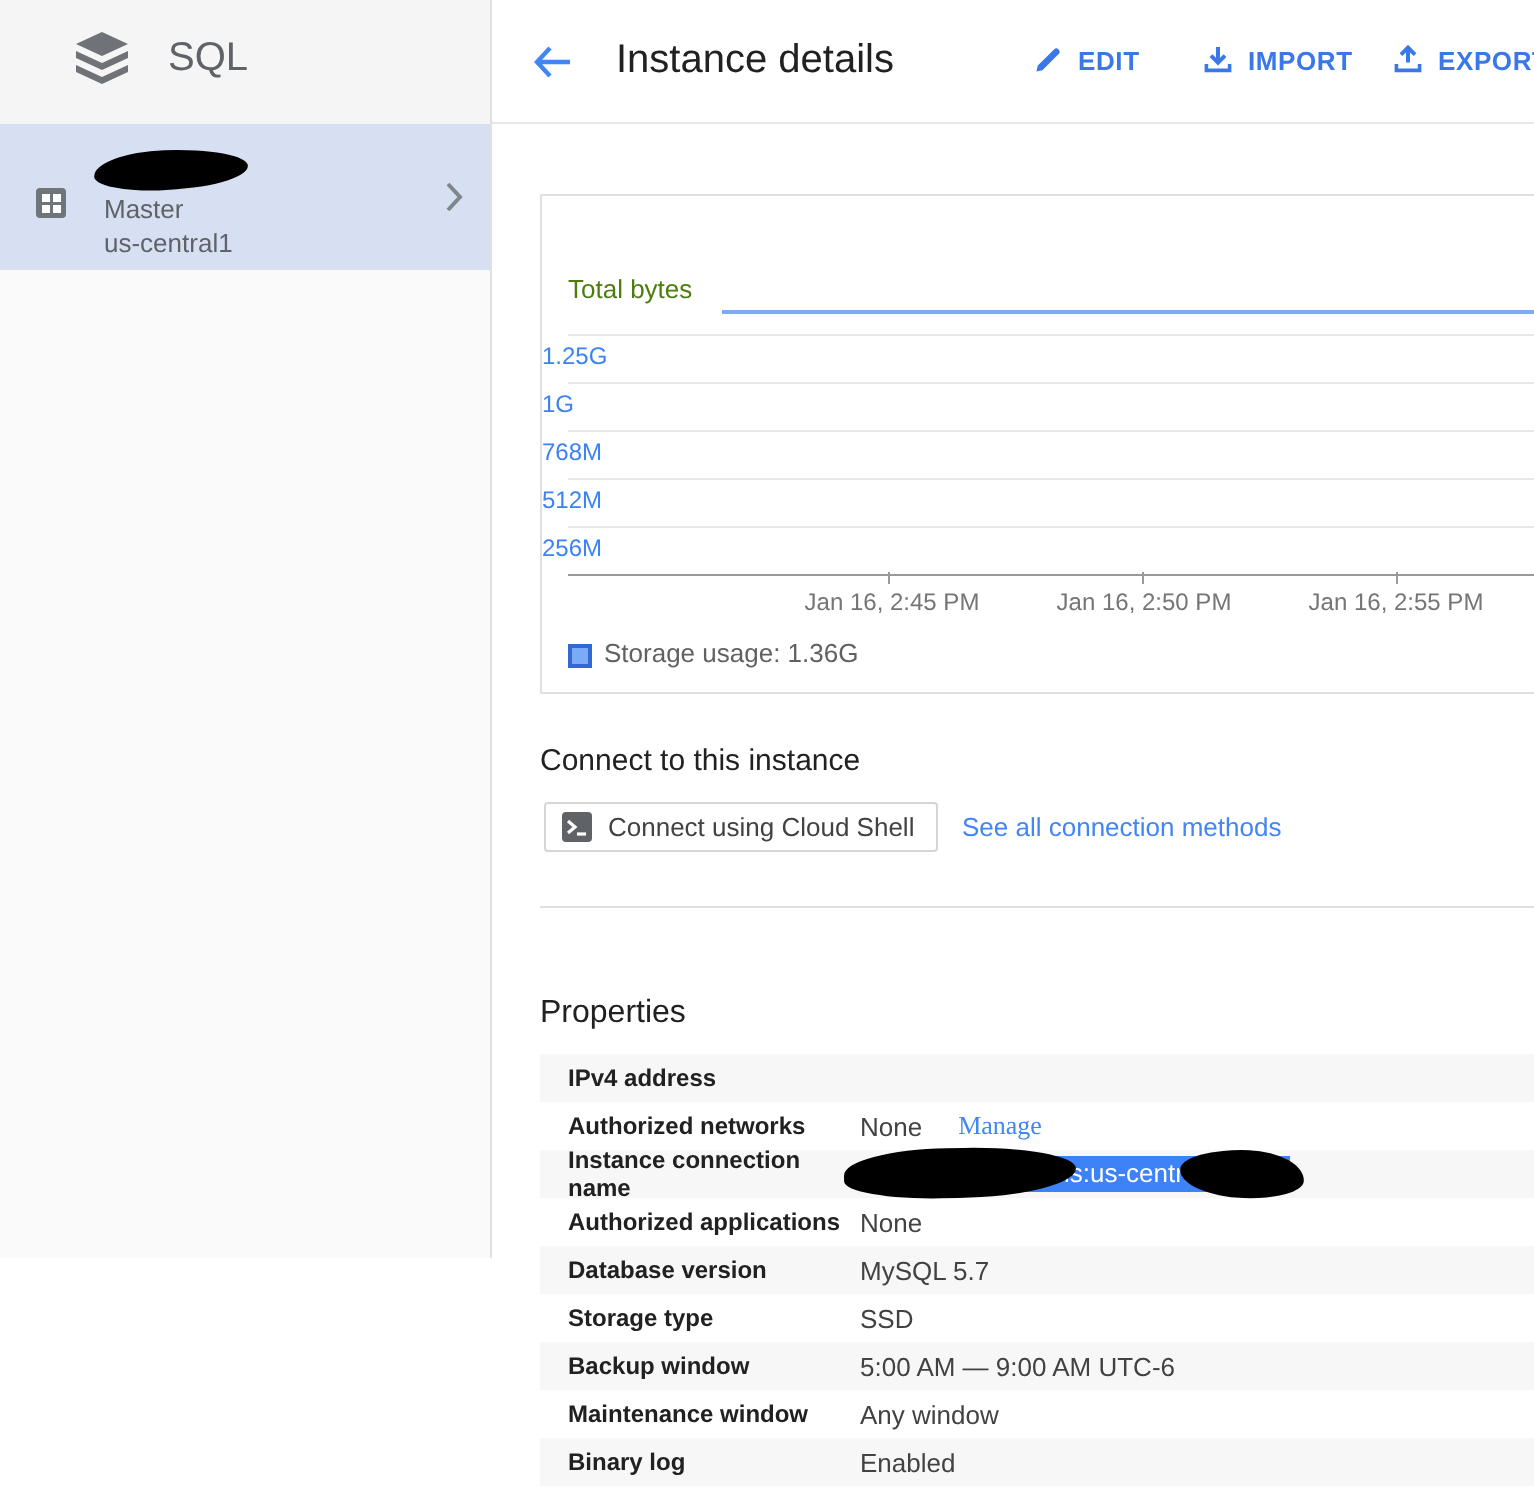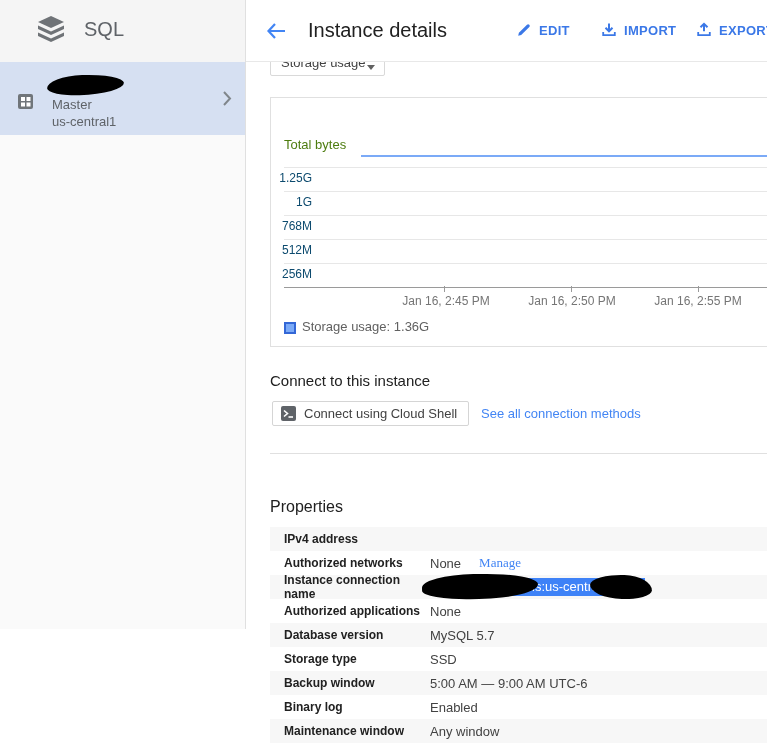--- a/index.html
+++ b/index.html
@@ -29,21 +29,21 @@
   .content { position:absolute; left:246px; top:62px; right:0; bottom:0; background:#fff; overflow:hidden; z-index:1; }
 
   .metric-dropdown { position:absolute; left:24px; top:-13px; width:115px; height:27px; background:#fff; border:1px solid #d9d9d9; border-radius:2px; font-size:13px; color:#424242; line-height:26px; padding-left:10px; cursor:pointer; }
   .dd-caret { position:absolute; right:9px; top:15px; width:0; height:0; border-left:4px solid transparent; border-right:4px solid transparent; border-top:5px solid #616161; }
 
   
   .chart-card { position:absolute; left:24px; right:-3px; top:35px; height:250px; background:#fff; border:1px solid #e0e0e0; }
   .chart-title { position:absolute; left:13px; top:39px; font-size:13px; color:#4d7c0f; }
   .gridline { position:absolute; left:13px; right:0; height:1px; background:#e7e7e7; }
   .axisline  { position:absolute; left:13px; right:0; height:1px; background:#9a9a9a; }
-  .ytick { position:absolute; left:0; width:41px; text-align:right; font-size:12px; color:#0c4a6e; }
+  .ytick { position:absolute; left:0; width:41px; font-size:12px; color:#3b82f6; }
   .dataline { position:absolute; left:90px; right:0; top:57px; height:2px; background:#7baaf7; }
   .xtickmark { position:absolute; top:188px; width:1px; height:6px; background:#9a9a9a; }
   .xtick { position:absolute; top:196px; width:120px; margin-left:-60px; text-align:center; font-size:12px; color:#757575; white-space:nowrap; }
   .legend { position:absolute; left:13px; top:221px; display:flex; align-items:flex-end; gap:6px; }
   .legend-swatch { width:12px; height:12px; background:#7baaf7; border:2px solid #3367d6; }
   .legend-label { font-size:13px; color:#616161; }
 
   
   .connect-heading { position:absolute; left:24px; top:310px; font-size:15px; color:#212121; }
   .cloudshell-btn { position:absolute; left:26px; top:339px; height:25px; display:flex; align-items:center; gap:8px; padding:0 11px 0 8px; background:#fff; border:1px solid #d5d5d5; border-radius:2px; font-size:13px; color:#424242; cursor:pointer; white-space:nowrap; }
@@ -126,24 +126,20 @@
     <svg width="16" height="16" viewBox="0 0 16 16">
       <path d="M8 9.3 V1.8 M4.5 5.3 L8 1.8 L11.5 5.3" fill="none" stroke="#3b78e7" stroke-width="2"></path>
       <path d="M2.2 10 V13.2 H13.8 V10" fill="none" stroke="#3b78e7" stroke-width="1.8"></path>
     </svg>
     <span>EXPORT</span>
   </span>
 </div>
 
 <div class="content">
 
-  <div class="metric-dropdown">
-    <span>Storage usage</span>
-    <span class="dd-caret"></span>
-  </div>
 
   <div class="chart-card">
     <div class="chart-title">Total bytes</div>
 
     <div class="dataline"></div>
 
     <div class="gridline" style="top:69px"></div>
     <div class="gridline" style="top:93px"></div>
     <div class="gridline" style="top:117px"></div>
     <div class="gridline" style="top:141px"></div>
@@ -223,23 +219,23 @@
       <div class="plabel">Storage type</div>
       <div class="pvalue">SSD</div>
     </div>
 
     <div class="prow">
       <div class="plabel">Backup window</div>
       <div class="pvalue">5:00 AM — 9:00 AM UTC-6</div>
     </div>
 
     <div class="prow">
+      <div class="plabel">Maintenance window</div>
+      <div class="pvalue">Any window</div>
+    </div>
+
+    <div class="prow">
       <div class="plabel">Binary log</div>
       <div class="pvalue">Enabled</div>
     </div>
 
-    <div class="prow">
-      <div class="plabel">Maintenance window</div>
-      <div class="pvalue">Any window</div>
-    </div>
-
   </div>
 </div>
 
 </body></html>

